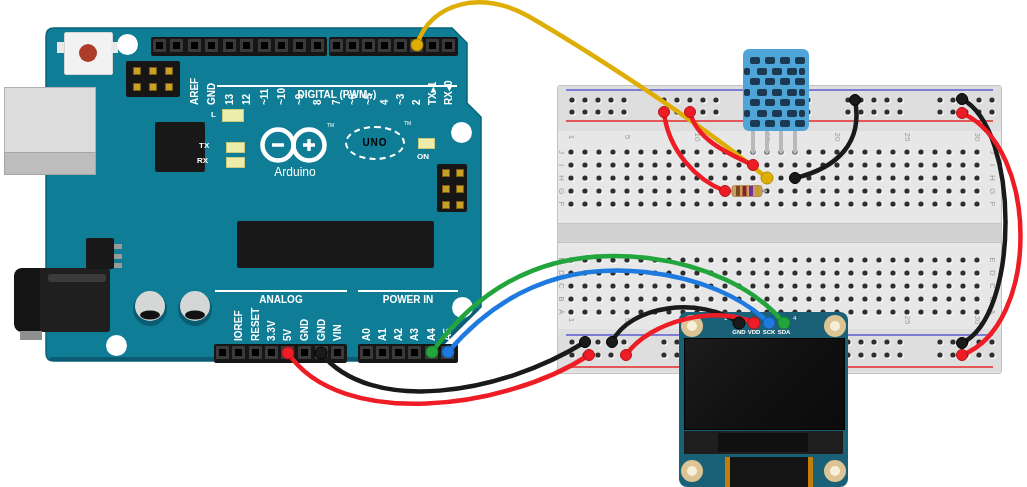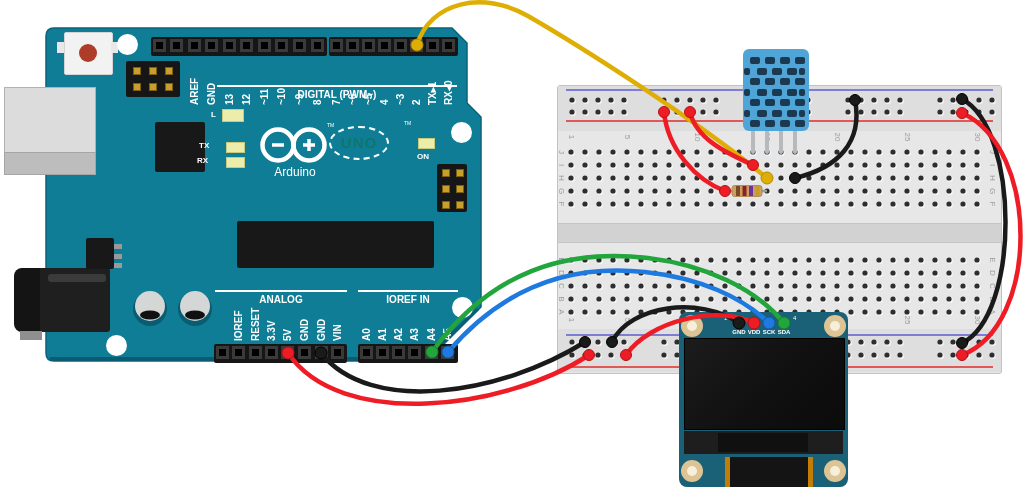--- a/index.html
+++ b/index.html
@@ -997,31 +997,31 @@
     <div class="led" style="left:226px;top:157px;width:17px;height:9px;"></div>
     <span class="ledlbl" style="left:197px;top:156px;">RX</span>
     <div class="led" style="left:418px;top:138px;width:15px;height:9px;"></div>
     <span class="ledlbl" style="left:417px;top:152px;">ON</span>
 
     <div class="silkline" style="left:217px;top:85px;width:240px;"></div>
     <div class="abs silk" style="left:217px;top:89px;width:240px;text-align:center;">DIGITAL (PWM~)</div>
     <div class="silkline" style="left:215px;top:290px;width:132px;"></div>
     <div class="abs silk" style="left:215px;top:294px;width:132px;text-align:center;">ANALOG</div>
     <div class="silkline" style="left:358px;top:290px;width:100px;"></div>
-    <div class="abs silk" style="left:358px;top:294px;width:100px;text-align:center;">IOREF IN</div>
+    <div class="abs silk" style="left:358px;top:294px;width:100px;text-align:center;">POWER IN</div>
 
     <svg width="530" height="380">
       <circle cx="278" cy="145" r="15.5" fill="none" stroke="#fff" stroke-width="4.5"></circle>
       <circle cx="309" cy="145" r="15.5" fill="none" stroke="#fff" stroke-width="4.5"></circle>
       <line x1="272" y1="145" x2="284" y2="145" stroke="#fff" stroke-width="3.5"></line>
       <line x1="303" y1="145" x2="315" y2="145" stroke="#fff" stroke-width="3.5"></line>
       <line x1="309" y1="139" x2="309" y2="151" stroke="#fff" stroke-width="3.5"></line>
     </svg>
     <span class="abs" style="left:327px;top:122px;font-size:5px;color:#fff;">TM</span>
-    <div class="abs" style="left:329px;top:126px;width:56px;height:30px;border:2px dashed #fff;border-radius:50%;color:#0f766e;font-weight:700;font-size:15px;text-align:center;line-height:30px;letter-spacing:1px;">
+    <div class="abs" style="left:345px;top:126px;width:56px;height:30px;border:2px dashed #fff;border-radius:50%;color:#000000;font-weight:700;font-size:10px;text-align:center;line-height:30px;letter-spacing:1px;">
       <span>UNO</span>
     </div>
     <span class="abs" style="left:404px;top:120px;font-size:5px;color:#fff;">TM</span>
     <div class="abs" style="left:262px;top:165px;width:66px;text-align:center;color:#fff;font-size:12px;">Arduino</div>
 
     <div id="arduino-pin-labels">
         <span class="vlabel" style="left: 165px; top: 69px;">AREF</span>
         <span class="vlabel" style="left: 182px; top: 69px;">GND</span>
         <span class="vlabel" style="left: 200px; top: 69px;">13</span>
         <span class="vlabel" style="left: 217px; top: 69px;">12</span>

